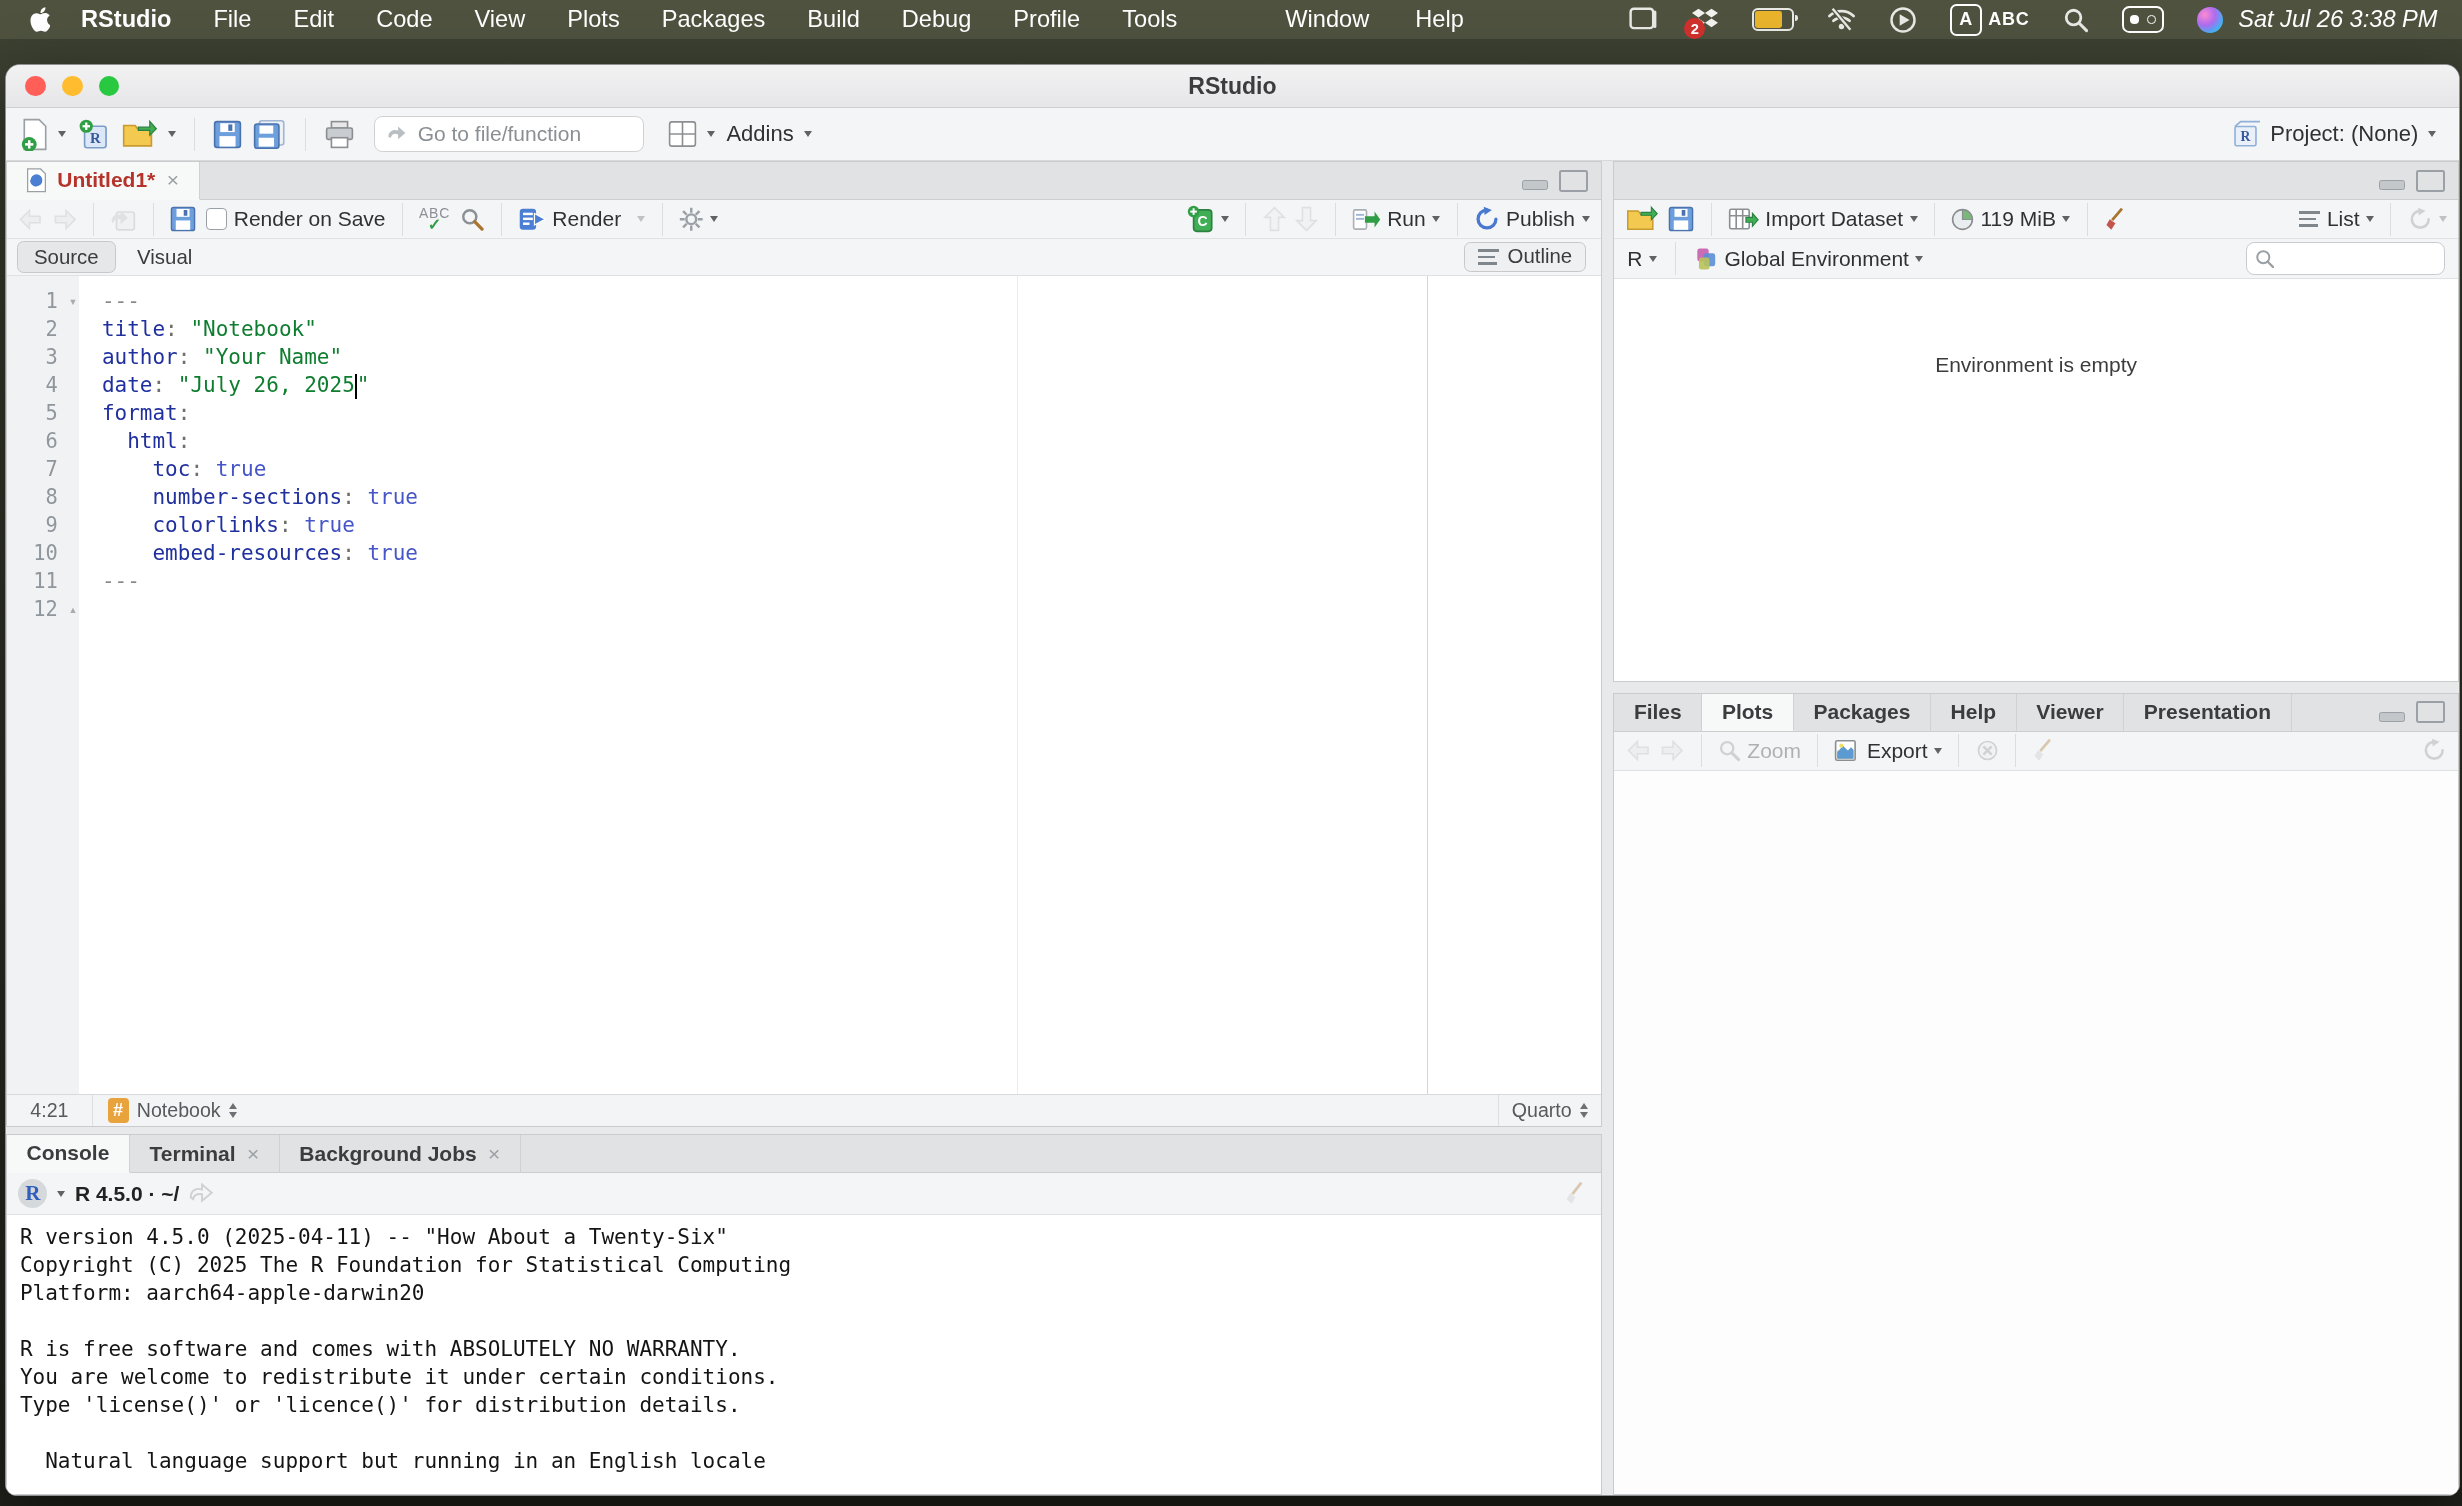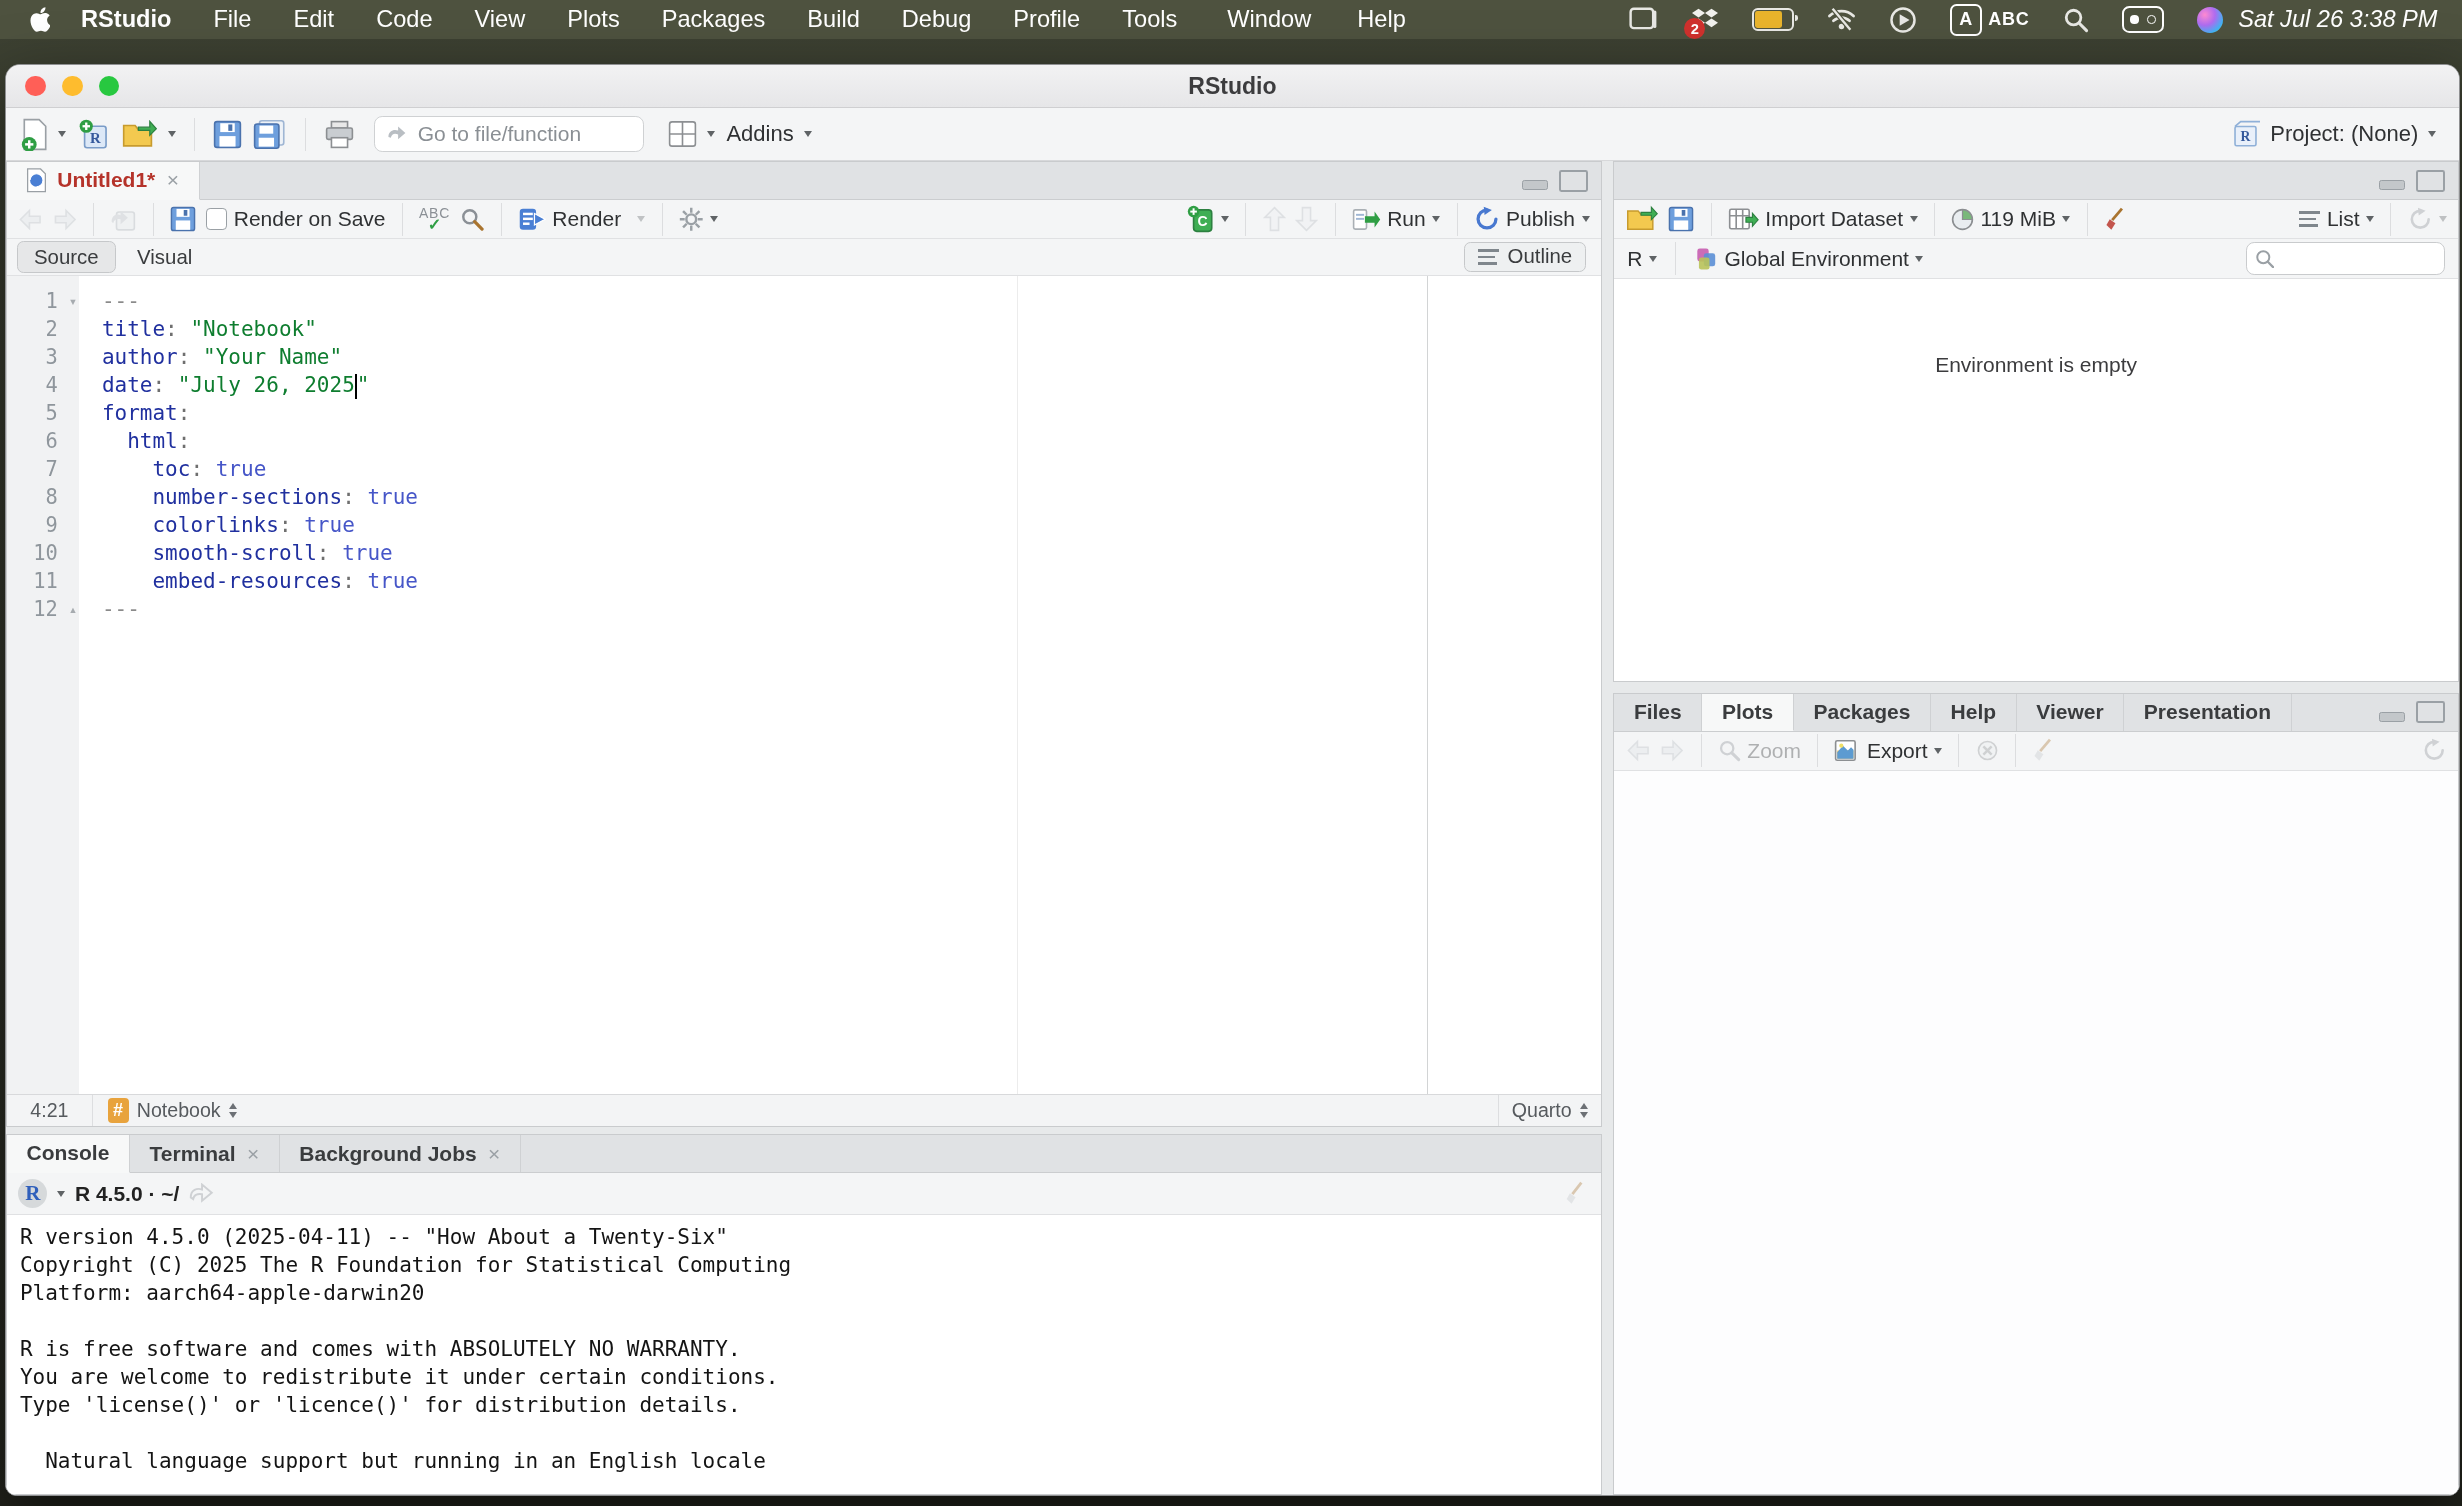--- a/index.html
+++ b/index.html
@@ -5,21 +5,21 @@
   html,body{margin:0;padding:0;}
   body{width:2462px;height:1507px;overflow:hidden;background:#23241d;font-family:"Liberation Sans",sans-serif;-webkit-font-smoothing:antialiased;}
   .desktop{position:absolute;inset:0;background:linear-gradient(#3d4132,#23241d);}
 
   
   .menubar{position:absolute;left:0;top:0;width:2462px;height:39px;background:#4e523f;display:flex;align-items:center;color:#fff;font-size:23.6px;}
   .menubar .apple{margin:0 31px 0 29px;display:flex;align-items:center;}
   .menus{display:flex;align-items:center;gap:42px;}
   .menu-item{cursor:default;}
   .menus.left .menu-item:first-of-type{font-weight:700;}
-  .menus.right{margin-left:50px;gap:46px;}
+  .menus.right{margin-left:108px;gap:46px;}
   .status-icons{margin-left:auto;display:flex;align-items:center;gap:33px;margin-right:11.4px;}
   .clock{font-size:23.6px;margin:0 24.5px 0 3.3px;white-space:nowrap;font-style:italic;}
   .badge{position:absolute;left:-6.5px;bottom:-6.5px;width:21px;height:21px;background:#d0312d;border-radius:50%;color:#fff;font-size:14.7px;font-weight:700;display:flex;align-items:center;justify-content:center;}
   .batt{position:relative;width:38px;height:19.6px;border:2.4px solid #e8e8e4;border-radius:5.7px;}
   .batt::after{content:"";position:absolute;right:-6.5px;top:4.9px;width:3.3px;height:6.5px;background:#e8e8e4;border-radius:0 2.4px 2.4px 0;}
   .batt .fill{position:absolute;left:1.6px;top:1.6px;bottom:1.6px;width:70%;background:#e9b42c;border-radius:2.4px;}
   .inputsrc{display:flex;align-items:center;gap:6.5px;}
   .inputsrc .abox{width:28px;height:28px;border:2.4px solid #fff;border-radius:6.5px;display:flex;align-items:center;justify-content:center;font-size:18px;font-weight:600;}
   .inputsrc .abc{font-size:18px;font-weight:700;letter-spacing:0.8px;}
   .cc{width:34px;height:23px;border:2.4px solid #fff;border-radius:7.3px;display:flex;align-items:center;justify-content:space-around;padding:0 2.4px;}
@@ -461,21 +461,20 @@
             <div class="code">
                 <div class="code-line"><span class="tk-dash">---</span></div>
                 <div class="code-line"><span class="tk-key">title</span><span class="tk-punct">: </span><span class="tk-str">"Notebook"</span></div>
                 <div class="code-line"><span class="tk-key">author</span><span class="tk-punct">: </span><span class="tk-str">"Your Name"</span></div>
                 <div class="code-line"><span class="tk-key">date</span><span class="tk-punct">: </span><span class="tk-str">"July 26, 2025</span><span class="tk-cursor"></span><span class="tk-str">"</span></div>
                 <div class="code-line"><span class="tk-key">format</span><span class="tk-punct">:</span></div>
                 <div class="code-line"><span class="tk-sp">  </span><span class="tk-key">html</span><span class="tk-punct">:</span></div>
                 <div class="code-line"><span class="tk-sp">    </span><span class="tk-key">toc</span><span class="tk-punct">: </span><span class="tk-bool">true</span></div>
                 <div class="code-line"><span class="tk-sp">    </span><span class="tk-key">number-sections</span><span class="tk-punct">: </span><span class="tk-bool">true</span></div>
                 <div class="code-line"><span class="tk-sp">    </span><span class="tk-key">colorlinks</span><span class="tk-punct">: </span><span class="tk-bool">true</span></div>
-                <div class="code-line"><span class="tk-sp">    </span><span class="tk-key">smooth-scroll</span><span class="tk-punct">: </span><span class="tk-bool">true</span></div>
                 <div class="code-line"><span class="tk-sp">    </span><span class="tk-key">embed-resources</span><span class="tk-punct">: </span><span class="tk-bool">true</span></div>
                 <div class="code-line"><span class="tk-dash">---</span></div>
               </div>
             <div class="ruler"></div>
             <div class="outline-split"></div>
           </div>
 
           <div class="src-status">
             <span class="cursor-pos">4:21</span>
             <span class="chunk-sel">

